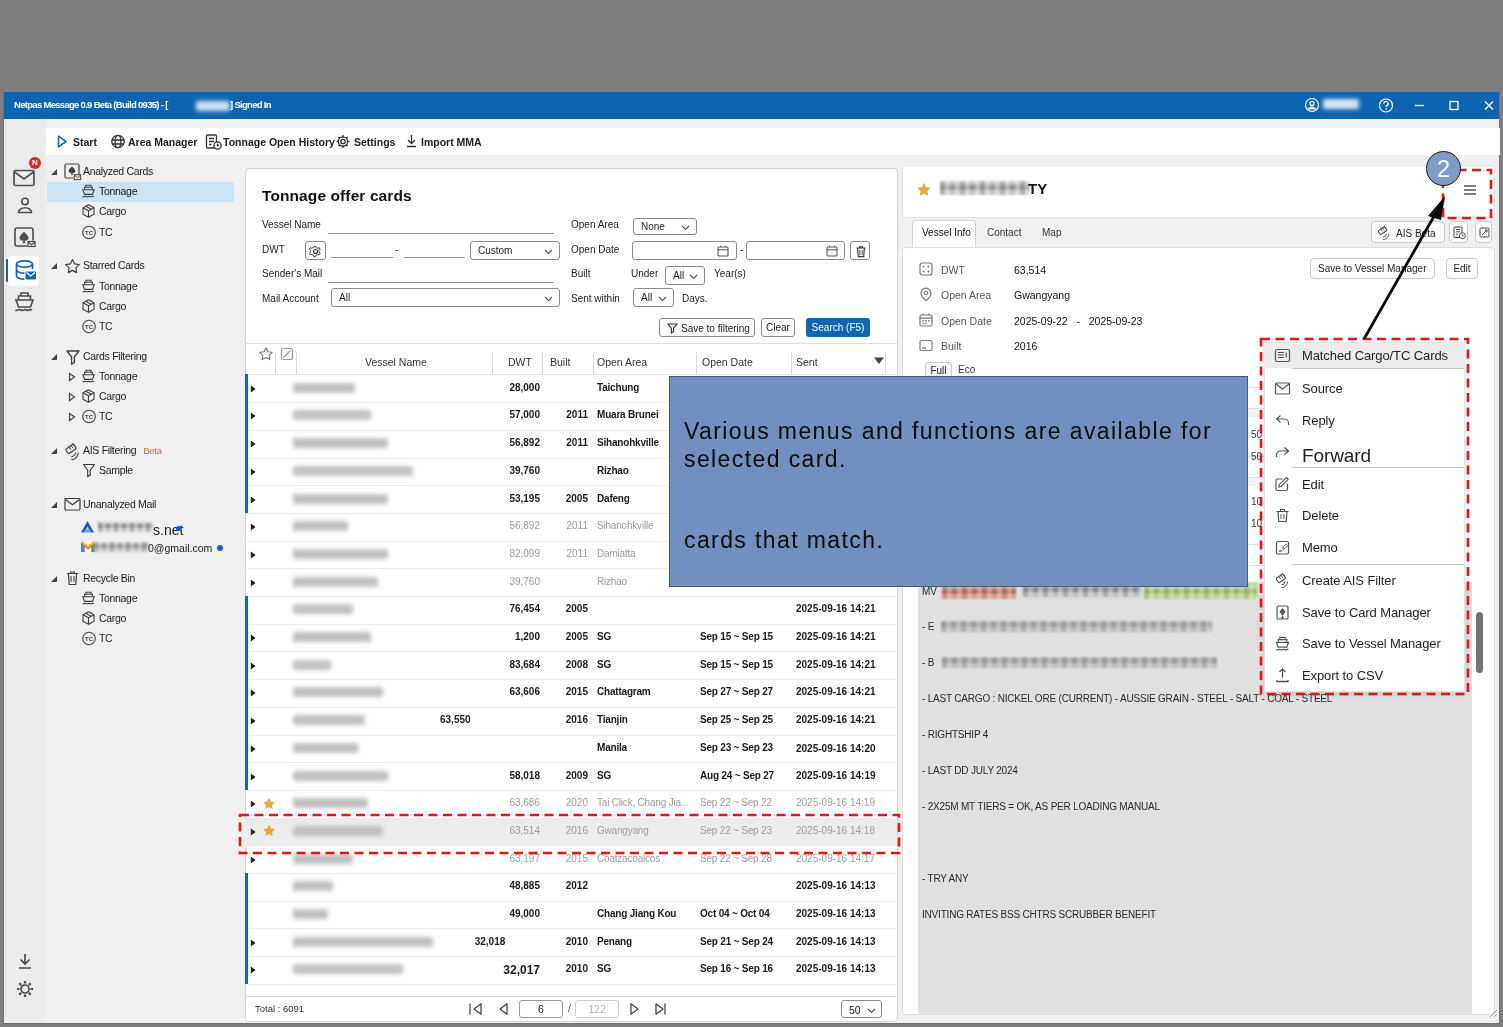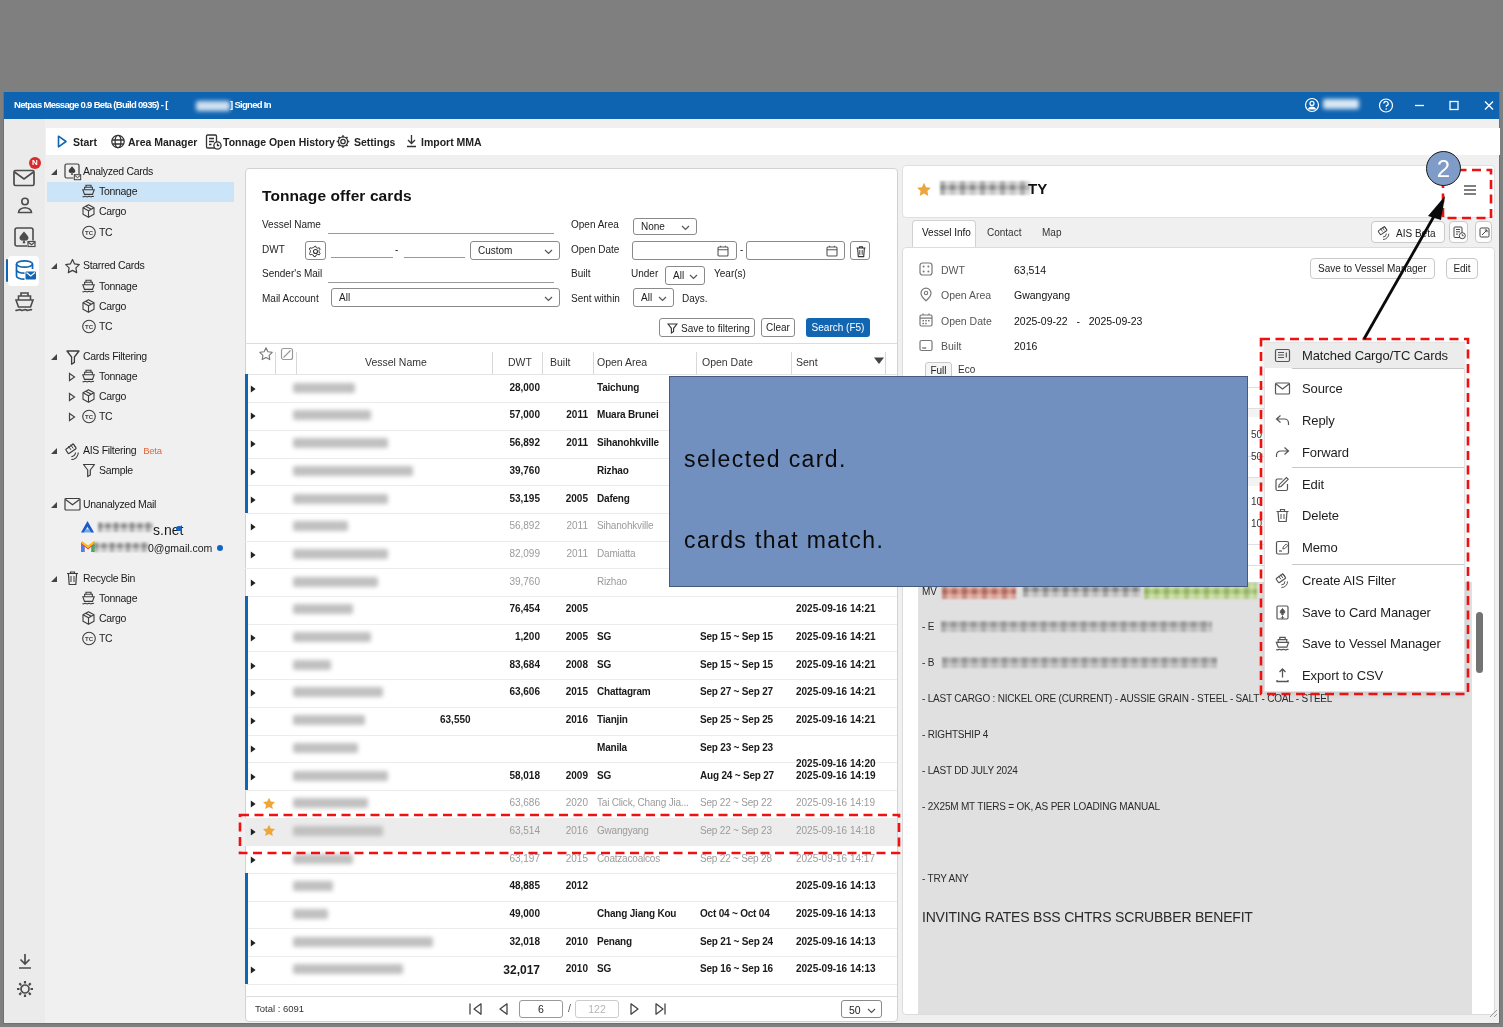--- a/index.html
+++ b/index.html
@@ -484,21 +484,21 @@
 <div class="abs" style="left:593px;top:622.15px;font-size:10px;letter-spacing:-.2px;font-weight:bold;color:#1a1a1a;white-space:nowrap">Tianjin</div>
 <div class="abs" style="left:696px;top:622.15px;font-size:10px;letter-spacing:-.2px;font-weight:bold;color:#1a1a1a;white-space:nowrap">Sep 25 ~ Sep 25</div>
 <div class="abs" style="left:792px;top:622.15px;font-size:10px;font-weight:bold;color:#1a1a1a;white-space:nowrap">2025-09-16 14:21</div>
 <div class="abs" style="left:241px;top:670.2px;width:652px;height:1px;background:#ececec"></div>
 <svg class="abs" style="left:246px;top:652.85px" width="6" height="8" viewBox="0 0 6 8">
       <path d="M0.8 0.5 l4.8 3.5 -4.8 3.5 z" fill="#222"></path>
     </svg>
 <div style="position:absolute;left:289px;top:650.85px;width:65px;height:10px;background:#c0c0c0;border-radius:2px;filter:blur(2px);"></div>
 <div class="abs" style="left:593px;top:649.85px;font-size:10px;letter-spacing:-.2px;font-weight:bold;color:#1a1a1a;white-space:nowrap">Manila</div>
 <div class="abs" style="left:696px;top:649.85px;font-size:10px;letter-spacing:-.2px;font-weight:bold;color:#1a1a1a;white-space:nowrap">Sep 23 ~ Sep 23</div>
-<div class="abs" style="left:792px;top:666px;font-size:10px;font-weight:bold;color:#1a1a1a;white-space:nowrap">2025-09-16 14:20</div>
+<div class="abs" style="left:792px;top:651px;font-size:10px;font-weight:bold;color:#1a1a1a;white-space:nowrap">2025-09-16 14:20</div>
 <div class="abs" style="left:241px;top:697.9000000000001px;width:652px;height:1px;background:#ececec"></div>
 <svg class="abs" style="left:246px;top:680.5500000000001px" width="6" height="8" viewBox="0 0 6 8">
       <path d="M0.8 0.5 l4.8 3.5 -4.8 3.5 z" fill="#222"></path>
     </svg>
 <div style="position:absolute;left:289px;top:678.5500000000001px;width:95px;height:10px;background:#c0c0c0;border-radius:2px;filter:blur(2px);"></div>
 <div class="abs" style="left:436px;top:677.5500000000001px;width:100px;text-align:right;font-size:10px;font-weight:bold;color:#1a1a1a">58,018</div>
 <div class="abs" style="left:534px;top:677.5500000000001px;width:50px;text-align:right;font-size:10px;font-weight:bold;color:#1a1a1a">2009</div>
 <div class="abs" style="left:593px;top:677.5500000000001px;font-size:10px;letter-spacing:-.2px;font-weight:bold;color:#1a1a1a;white-space:nowrap">SG</div>
 <div class="abs" style="left:696px;top:677.5500000000001px;font-size:10px;letter-spacing:-.2px;font-weight:bold;color:#1a1a1a;white-space:nowrap">Aug 24 ~ Sep 27</div>
 <div class="abs" style="left:792px;top:677.5500000000001px;font-size:10px;font-weight:bold;color:#1a1a1a;white-space:nowrap">2025-09-16 14:19</div>
@@ -548,21 +548,21 @@
 <div style="position:absolute;left:289px;top:817.05px;width:35px;height:10px;background:#c0c0c0;border-radius:2px;filter:blur(2px);"></div>
 <div class="abs" style="left:436px;top:816.05px;width:100px;text-align:right;font-size:10px;font-weight:bold;color:#1a1a1a">49,000</div>
 <div class="abs" style="left:593px;top:816.05px;font-size:10px;letter-spacing:-.2px;font-weight:bold;color:#1a1a1a;white-space:nowrap">Chang Jiang Kou</div>
 <div class="abs" style="left:696px;top:816.05px;font-size:10px;letter-spacing:-.2px;font-weight:bold;color:#1a1a1a;white-space:nowrap">Oct 04 ~ Oct 04</div>
 <div class="abs" style="left:792px;top:816.05px;font-size:10px;font-weight:bold;color:#1a1a1a;white-space:nowrap">2025-09-16 14:13</div>
 <div class="abs" style="left:241px;top:864.1px;width:652px;height:1px;background:#ececec"></div>
 <svg class="abs" style="left:246px;top:846.75px" width="6" height="8" viewBox="0 0 6 8">
       <path d="M0.8 0.5 l4.8 3.5 -4.8 3.5 z" fill="#222"></path>
     </svg>
 <div style="position:absolute;left:289px;top:844.75px;width:140px;height:10px;background:#c0c0c0;border-radius:2px;filter:blur(2px);"></div>
-<div class="abs" style="left:436px;top:843.75px;width:100px;text-align:right;font-size:10px;font-weight:bold;color:#1a1a1a">32,018</div>
+<div class="abs" style="left:436px;top:843.75px;width:100px;text-align:center;font-size:10px;font-weight:bold;color:#1a1a1a">32,018</div>
 <div class="abs" style="left:534px;top:843.75px;width:50px;text-align:right;font-size:10px;font-weight:bold;color:#1a1a1a">2010</div>
 <div class="abs" style="left:593px;top:843.75px;font-size:10px;letter-spacing:-.2px;font-weight:bold;color:#1a1a1a;white-space:nowrap">Penang</div>
 <div class="abs" style="left:696px;top:843.75px;font-size:10px;letter-spacing:-.2px;font-weight:bold;color:#1a1a1a;white-space:nowrap">Sep 21 ~ Sep 24</div>
 <div class="abs" style="left:792px;top:843.75px;font-size:10px;font-weight:bold;color:#1a1a1a;white-space:nowrap">2025-09-16 14:13</div>
 <div class="abs" style="left:241px;top:891.8px;width:652px;height:1px;background:#ececec"></div>
 <svg class="abs" style="left:246px;top:874.4499999999999px" width="6" height="8" viewBox="0 0 6 8">
       <path d="M0.8 0.5 l4.8 3.5 -4.8 3.5 z" fill="#222"></path>
     </svg>
 <div style="position:absolute;left:289px;top:872.4499999999999px;width:110px;height:10px;background:#c0c0c0;border-radius:2px;filter:blur(2px);"></div>
 <div class="abs" style="left:436px;top:871.4499999999999px;width:100px;text-align:right;font-size:12px;font-weight:bold;color:#1a1a1a">32,017</div>
@@ -699,28 +699,29 @@
 <div style="position:absolute;left:1140px;top:491px;width:113px;height:16px;background-image:repeating-linear-gradient(90deg,#96b46588 0 5px,#cde0a888 5px 10px,#96b46544 10px 15px,#cde0a899 15px 20px),repeating-linear-gradient(0deg,#cde0a8 0 5px,#96b465 5px 10px);filter:blur(0.8px);"></div>
 <div class="abs" style="left:918px;top:529px;font-size:10px;letter-spacing:-.2px;color:#2a2a2a;white-space:nowrap">- E</div>
 <div style="position:absolute;left:937px;top:529px;width:271px;height:11px;background-image:repeating-linear-gradient(90deg,#9a9a9a88 0 5px,#c9c9c988 5px 10px,#9a9a9a44 10px 15px,#c9c9c999 15px 20px),repeating-linear-gradient(0deg,#c9c9c9 0 5px,#9a9a9a 5px 10px);filter:blur(1.3px);"></div>
 <div class="abs" style="left:918px;top:565px;font-size:10px;letter-spacing:-.2px;color:#2a2a2a;white-space:nowrap">- B</div>
 <div style="position:absolute;left:938px;top:565px;width:275px;height:11px;background-image:repeating-linear-gradient(90deg,#9a9a9a88 0 5px,#c9c9c988 5px 10px,#9a9a9a44 10px 15px,#c9c9c999 15px 20px),repeating-linear-gradient(0deg,#c9c9c9 0 5px,#9a9a9a 5px 10px);filter:blur(1.3px);"></div>
 <div class="abs" style="left:918px;top:601px;font-size:10px;letter-spacing:-.2px;color:#2a2a2a;white-space:nowrap">- LAST CARGO : NICKEL ORE (CURRENT) - AUSSIE GRAIN - STEEL - SALT - COAL - STEEL</div>
 <div class="abs" style="left:918px;top:637px;font-size:10px;letter-spacing:-.2px;color:#2a2a2a;white-space:nowrap">- RIGHTSHIP 4</div>
 <div class="abs" style="left:918px;top:673px;font-size:10px;letter-spacing:-.2px;color:#2a2a2a;white-space:nowrap">- LAST DD JULY 2024</div>
 <div class="abs" style="left:918px;top:709px;font-size:10px;letter-spacing:-.2px;color:#2a2a2a;white-space:nowrap">- 2X25M MT TIERS = OK, AS PER LOADING MANUAL</div>
 <div class="abs" style="left:918px;top:781px;font-size:10px;letter-spacing:-.2px;color:#2a2a2a;white-space:nowrap">- TRY ANY</div>
-<div class="abs" style="left:918px;top:817px;font-size:14px;letter-spacing:-.2px;color:#2a2a2a;white-space:nowrap">INVITING RATES BSS CHTRS SCRUBBER BENEFIT</div>
+<div class="abs" style="left:918px;top:817px;font-size:10px;letter-spacing:-.2px;color:#2a2a2a;white-space:nowrap">INVITING RATES BSS CHTRS SCRUBBER BENEFIT</div>
 <div class="abs" style="left:1472px;top:520px;width:7px;height:61px;background:#737373;border-radius:3.5px"></div>
 <svg class="abs" style="left:1484px;top:916px" width="10" height="10" viewBox="0 0 10 10">
       <g stroke="#999" stroke-width="1">
         <path d="M9 2 L2 9 M9 6 L6 9"></path>
       </g>
     </svg>
 <div class="abs" style="left:665px;top:284px;width:579px;height:211px;background:#7190bf;border:1.5px solid #46597e"></div>
+<div class="abs" style="left:680px;top:326px;font-size:23px;color:#0a0a0a;letter-spacing:1.4px;white-space:nowrap">Various menus and functions are available for</div>
 <div class="abs" style="left:680px;top:353.5px;font-size:23px;color:#0a0a0a;letter-spacing:1.4px;white-space:nowrap">selected card.</div>
 <div class="abs" style="left:680px;top:434.5px;font-size:23px;color:#0a0a0a;letter-spacing:1.4px;white-space:nowrap">cards that match.</div>
 <div class="abs" style="left:1260px;top:250px;width:201px;height:350px;background:#fff;border:1px solid #e3e3e3;box-shadow:0 2px 6px rgba(0,0,0,.12)"></div>
 <div class="abs" style="left:1260px;top:250.5px;width:201px;height:25.5px;background:#ececec"></div>
 <svg class="abs" style="left:1270px;top:255.39999999999998px" width="17" height="17" viewBox="0 0 17 17">
       <g fill="none" stroke="#555" stroke-width="1.2">
         <rect x="1.5" y="2.5" width="14" height="12" rx="1.5"></rect>
         <path d="M4 5.5 h6 M4 8 h6 M4 10.5 h6 M12.3 5.5 v5"></path>
       </g>
     </svg>
@@ -736,21 +737,21 @@
       <g fill="none" stroke="#555" stroke-width="1.2">
         <path d="M6.5 3.5 L2.5 7 l4 3.5 M2.5 7 h8 a4 4 0 0 1 4 4 v2"></path>
       </g>
     </svg>
 <div class="abs" style="left:1298px;top:320.5px;font-size:13px;letter-spacing:-.1px;color:#1e1e1e;white-space:nowrap">Reply</div>
 <svg class="abs" style="left:1270px;top:351.5px" width="17" height="17" viewBox="0 0 17 17">
       <g fill="none" stroke="#555" stroke-width="1.2">
         <path d="M10.5 3.5 L14.5 7 l-4 3.5 M14.5 7 h-8 a4 4 0 0 0 -4 4 v2"></path>
       </g>
     </svg>
-<div class="abs" style="left:1298px;top:352.5px;font-size:13px;letter-spacing:-.1px;color:#1e1e1e;white-space:nowrap">Forward</div>
+<div class="abs" style="left:1298px;top:352.5px;font-size:19px;letter-spacing:-.1px;color:#1e1e1e;white-space:nowrap">Forward</div>
 <svg class="abs" style="left:1270px;top:383.6px" width="17" height="17" viewBox="0 0 17 17">
       <g fill="none" stroke="#555" stroke-width="1.2">
         <path d="M13.5 8 v5 a1.5 1.5 0 0 1 -1.5 1.5 h-8.5 a1.5 1.5 0 0 1 -1.5-1.5 v-8.5 a1.5 1.5 0 0 1 1.5-1.5 h5"></path>
         <path d="M7 10.5 l7.2-7.2 -1.8-1.8 -7.2 7.2 -.5 2.3 z" stroke-width="1.1"></path>
       </g>
     </svg>
 <div class="abs" style="left:1298px;top:384.6px;font-size:13px;letter-spacing:-.1px;color:#1e1e1e;white-space:nowrap">Edit</div>
 <svg class="abs" style="left:1270px;top:415.3px" width="17" height="17" viewBox="0 0 17 17">
       <g fill="none" stroke="#555" stroke-width="1.2">
         <path d="M2.5 4.5 h12 M6.5 4.5 v-2 h4 v2 M4 4.5 l.8 10 h7.4 l.8-10"></path>

